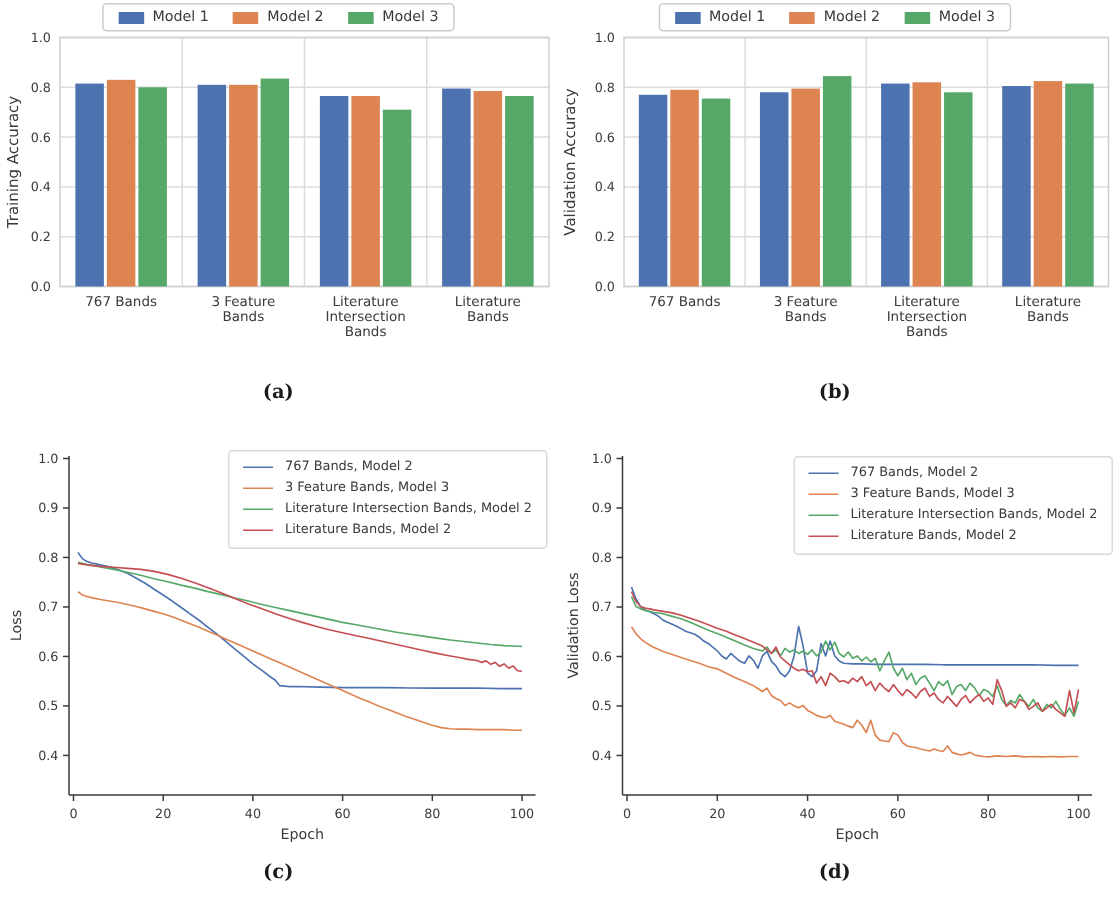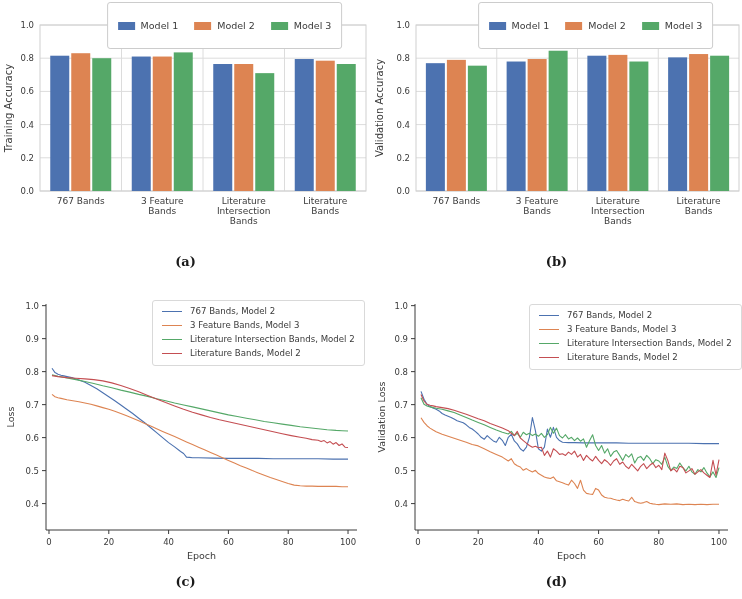--- a/index.html
+++ b/index.html
@@ -8,22 +8,22 @@
             grid-template-columns:371px 371px; grid-template-rows:280px 319px; }
   .panel { position:relative; }
   .panel svg { display:block; }
   svg text { font-family:"DejaVu Sans", sans-serif; fill:#3a3a3a; }
   .caption { text-align:center; font-family:"DejaVu Serif","Liberation Serif",serif;
              font-weight:bold; font-size:13px; color:#1a1a1a; }
   .panel-top .caption { margin-top:6px; }
   .panel-bottom .caption { margin-top:4px; }
   .bar-legend { position:absolute; top:2px; left:50%; transform:translateX(-50%);
                 display:flex; gap:16px; align-items:center; background:#fff;
-                border:1px solid #cccccc; border-radius:3px; padding:17px 10px;
-                font-size:9.5px; color:#3a3a3a; white-space:nowrap; z-index:2;margin-left:39px; }
+                border:1px solid #cccccc; border-radius:3px; padding:3px 10px;
+                font-size:9.5px; color:#3a3a3a; white-space:nowrap; z-index:2; }
   .bar-legend .entry { display:flex; align-items:center; gap:6px; }
   .bar-legend .swatch { width:17px; height:8px; display:inline-block; }
   .line-legend { position:absolute; background:rgba(255,255,255,0.95);
                  border:1px solid #d9d9d9; border-radius:3px; padding:4px 9px;
                  font-size:8.6px; color:#3a3a3a; line-height:1.62; white-space:nowrap; z-index:2;text-align:center; }
   .line-legend .entry { display:flex; align-items:center; gap:8px; }
   .line-legend .swatch { width:20px; height:0; border-top-width:1.4px; border-top-style:solid;
                          display:inline-block; }
 </style>
 </head>

